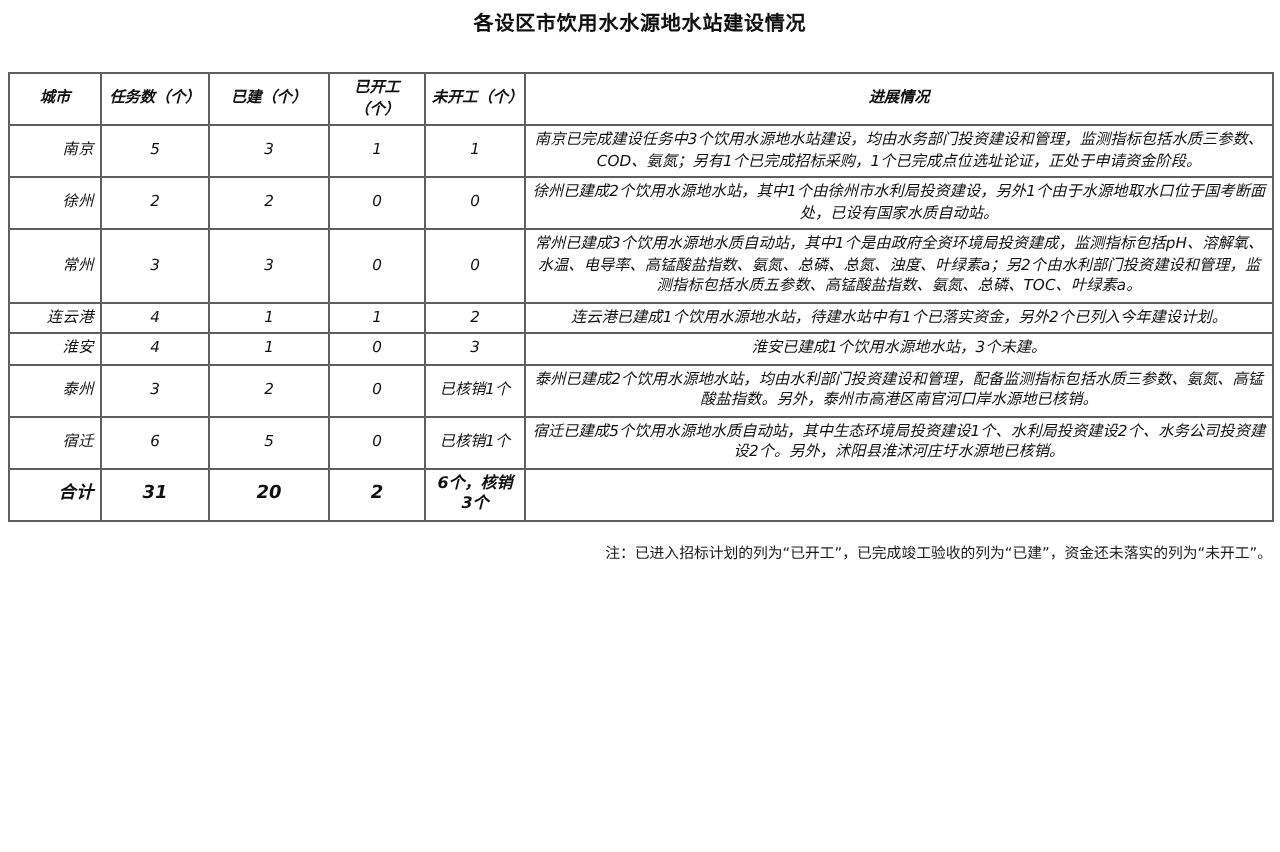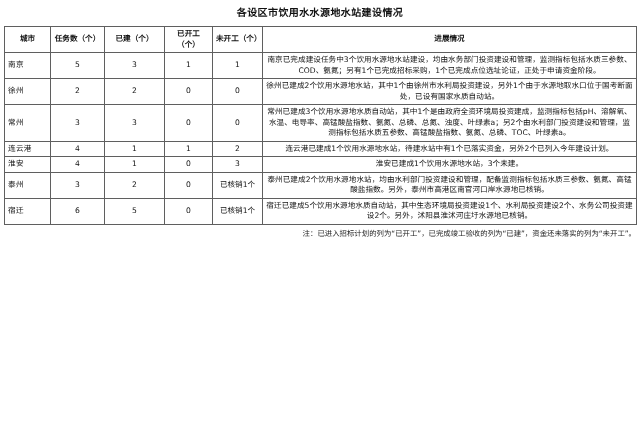--- a/index.html
+++ b/index.html
@@ -28,23 +28,24 @@
     font-size: 10px;
     font-weight: bold;
     letter-spacing: 0.4px;
     line-height: 14px;
     padding: 6px 0 6px 0;
     color: #111;
   }
   table.main-table {
     border-collapse: collapse;
     width: 632px;
-    margin: 0 auto;
+    margin: 10px auto;
     table-layout: fixed;
     background: #fff;
+    font-style: italic;
   }
   table.main-table th,
   table.main-table td {
     border: 1px solid #5f5f5f;
     padding: 2px 3px;
     vertical-align: middle;
     font-size: 7.6px;
     line-height: 10.5px;
     color: #111;
   }
@@ -58,21 +59,21 @@
   }
   
   col.c-city    { width: 46px; }
   col.c-task    { width: 54px; }
   col.c-built   { width: 60px; }
   col.c-started { width: 48px; }
   col.c-not     { width: 50px; }
   col.c-prog    { width: 374px; }
 
   td.city {
-    text-align: left;
+    text-align: right;
     font-size: 8.4px;
     font-weight: normal;
     letter-spacing: 0.3px;
   }
   td.num {
     text-align: center;
     font-size: 8.6px;
   }
   td.note-cell {
     text-align: center;
@@ -182,18 +183,26 @@
           <td class="prog">泰州已建成2个饮用水源地水站，均由水利部门投资建设和管理，配备监测指标包括水质三参数、氨氮、高锰酸盐指数。另外，泰州市高港区南官河口岸水源地已核销。</td>
         </tr>
         <tr>
           <td class="city">宿迁</td>
           <td class="num">6</td>
           <td class="num">5</td>
           <td class="num">0</td>
           <td class="note-cell">已核销1个</td>
           <td class="prog">宿迁已建成5个饮用水源地水质自动站，其中生态环境局投资建设1个、水利局投资建设2个、水务公司投资建设2个。另外，沭阳县淮沭河庄圩水源地已核销。</td>
         </tr>
+        <tr class="total-row">
+          <td class="city">合计</td>
+          <td class="num">31</td>
+          <td class="num">20</td>
+          <td class="num">2</td>
+          <td class="note-cell">6个，核销3个</td>
+          <td class="prog"></td>
+        </tr>
       </tbody>
   </table>
 
   <div class="footnote">注：已进入招标计划的列为“已开工”，已完成竣工验收的列为“已建”，资金还未落实的列为“未开工”。</div>
 
 </div>
 
 </body></html>

